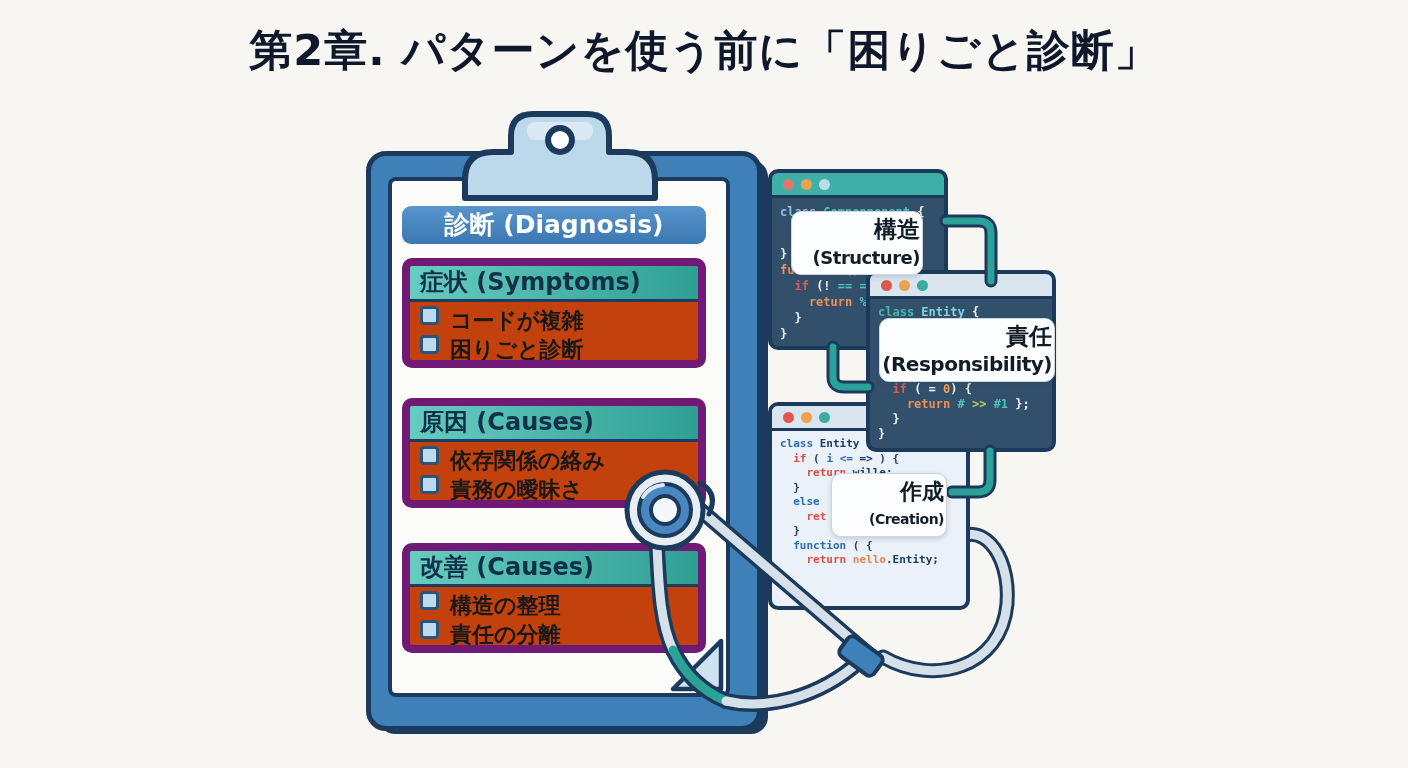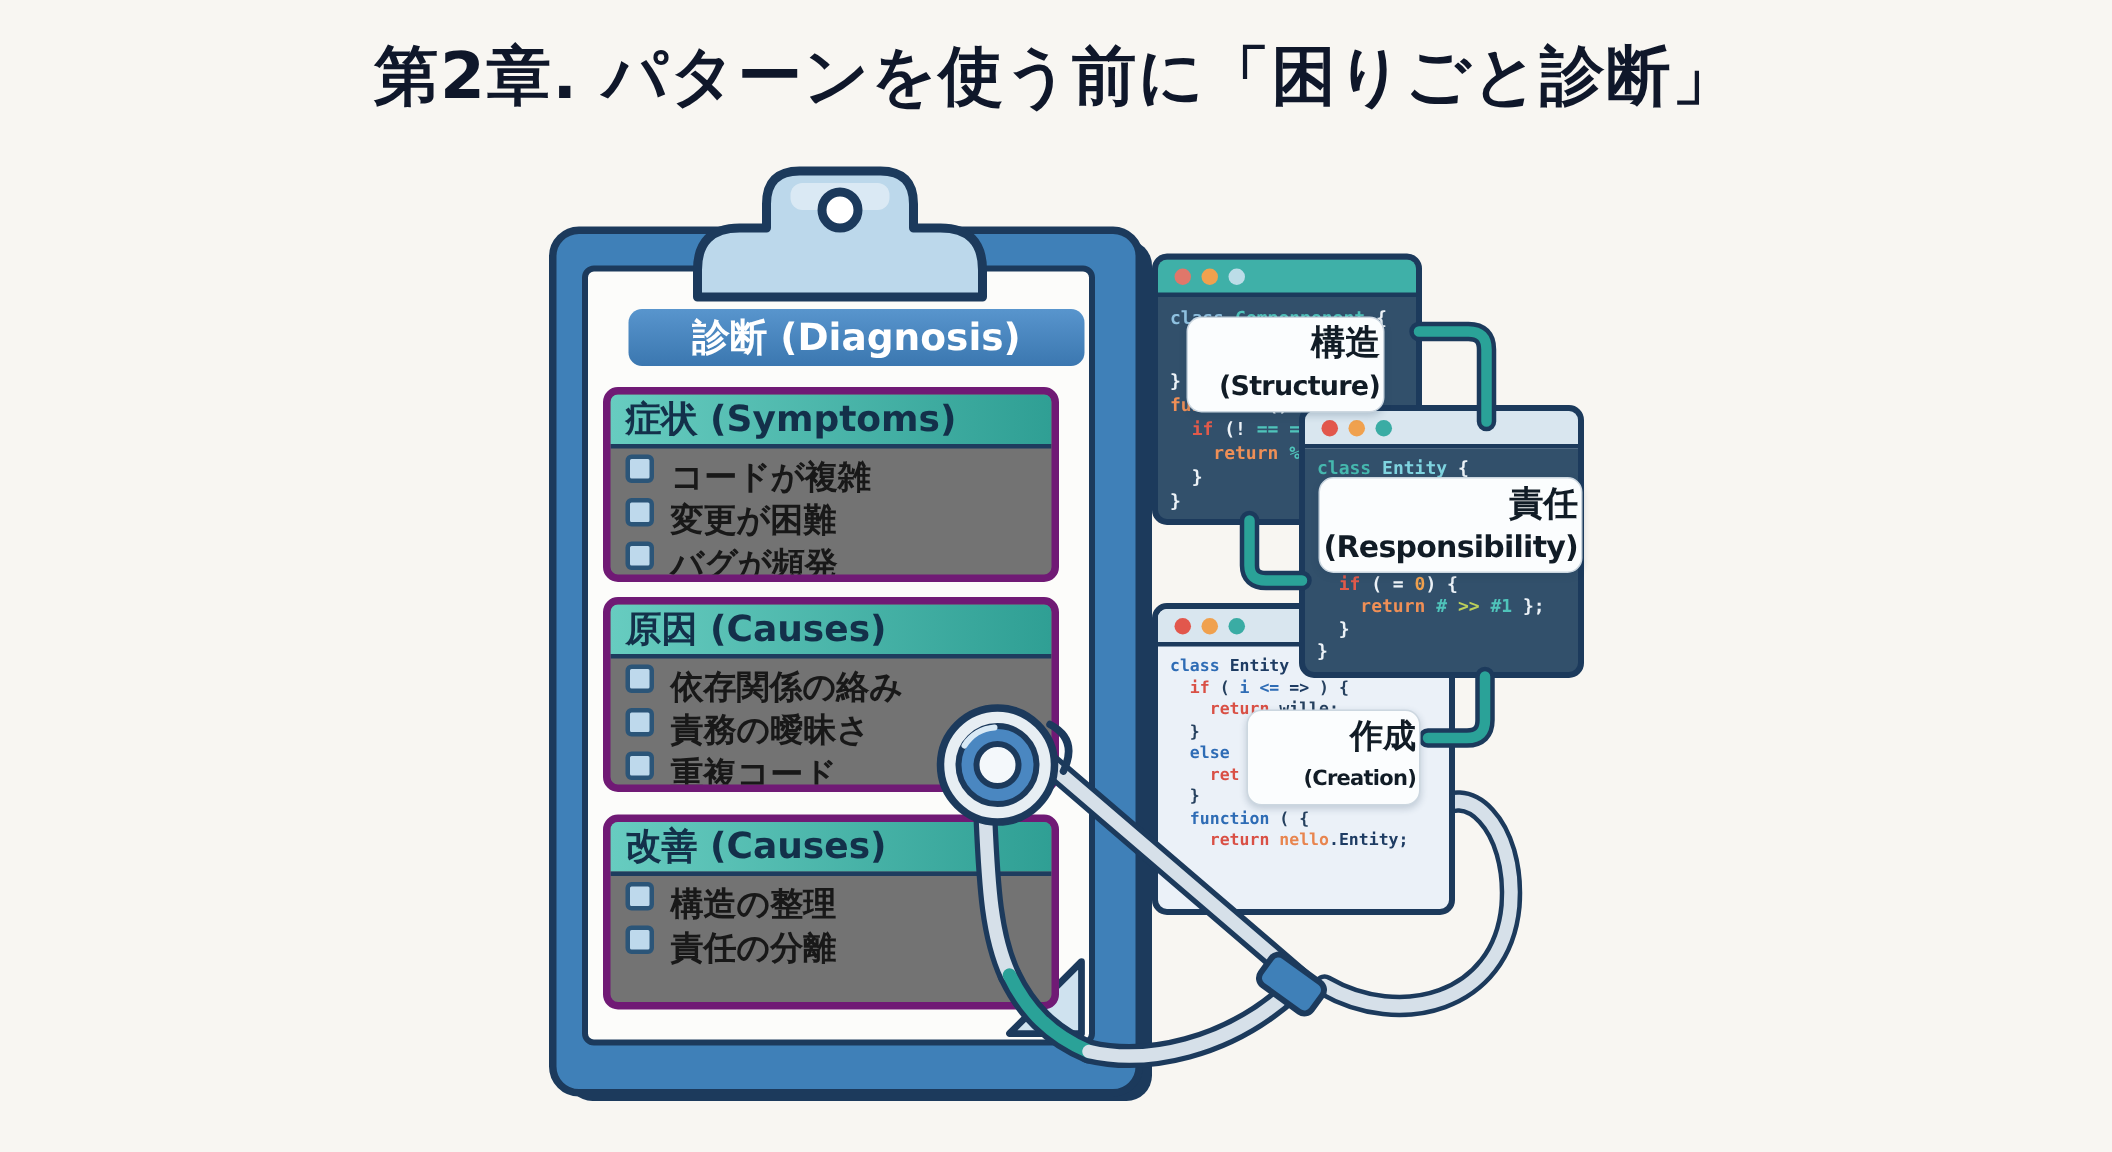--- a/index.html
+++ b/index.html
@@ -10,23 +10,23 @@
 
   
   .clipboard-frame{position:absolute;left:366px;top:151px;width:386px;height:570px;
                    background:#3f80b8;border:5px solid #1c3a5c;border-radius:20px;
                    box-shadow:9px 6px 0 -3px #1c3a5c;}
   .paper{position:absolute;left:388px;top:177px;width:342px;height:520px;background:#fcfcfa;
          border:4px solid #1c3a5c;border-radius:8px;box-sizing:border-box;}
   .svg-abs{position:absolute;pointer-events:none;}
   .diagnosis-bar{position:absolute;left:402px;top:206px;width:304px;height:38px;border-radius:9px;
                  background:linear-gradient(180deg,#5895cd,#3b77b0);color:#fff;font-size:25px;
-                 font-weight:bold;text-align:center;line-height:38px;margin-left:17px;}
-  .section{position:absolute;left:402px;width:304px;height:130px;background:#737373;
-           border:5px solid #701a75;border-radius:10px;overflow:hidden;box-sizing:border-box;}
+                 font-weight:bold;text-align:center;line-height:38px;}
+  .section{position:absolute;left:402px;width:304px;height:110px;background:#c2410c;
+           border:8px solid #701a75;border-radius:10px;overflow:hidden;box-sizing:border-box;}
   .section-0{top:258px}.section-1{top:398px}.section-2{top:543px}
   .section-header{height:33px;line-height:33px;padding-left:10px;
                   background:linear-gradient(90deg,#67ccc0,#2f9f94);
                   font-size:24px;font-weight:bold;color:#13304a;border-bottom:3px solid #1e3c5e;}
   .section-rows{padding:4px 10px;}
   .check-row{display:flex;align-items:flex-start;height:29px;}
   .checkbox{width:19px;height:19px;border:3px solid #2b5578;background:#bed9ec;border-radius:4px;
             margin-right:11px;flex:none;box-sizing:border-box;}
   .check-label{font-size:22px;font-weight:bold;color:#181818;white-space:nowrap;}
 
@@ -98,21 +98,21 @@
 
   <div class="section section-0">
     <div class="section-header">症状 (Symptoms)</div>
     <div class="section-rows">
         <div class="check-row">
           <span class="checkbox"></span>
           <span class="check-label">コードが複雑</span>
         </div>
         <div class="check-row">
           <span class="checkbox"></span>
-          <span class="check-label">変更が困難</span>
+          <span class="check-label">困りごと診断</span>
         </div>
         <div class="check-row">
           <span class="checkbox"></span>
           <span class="check-label">バグが頻発</span>
         </div>
       </div>
   </div>
   <div class="section section-1">
     <div class="section-header">原因 (Causes)</div>
     <div class="section-rows">

